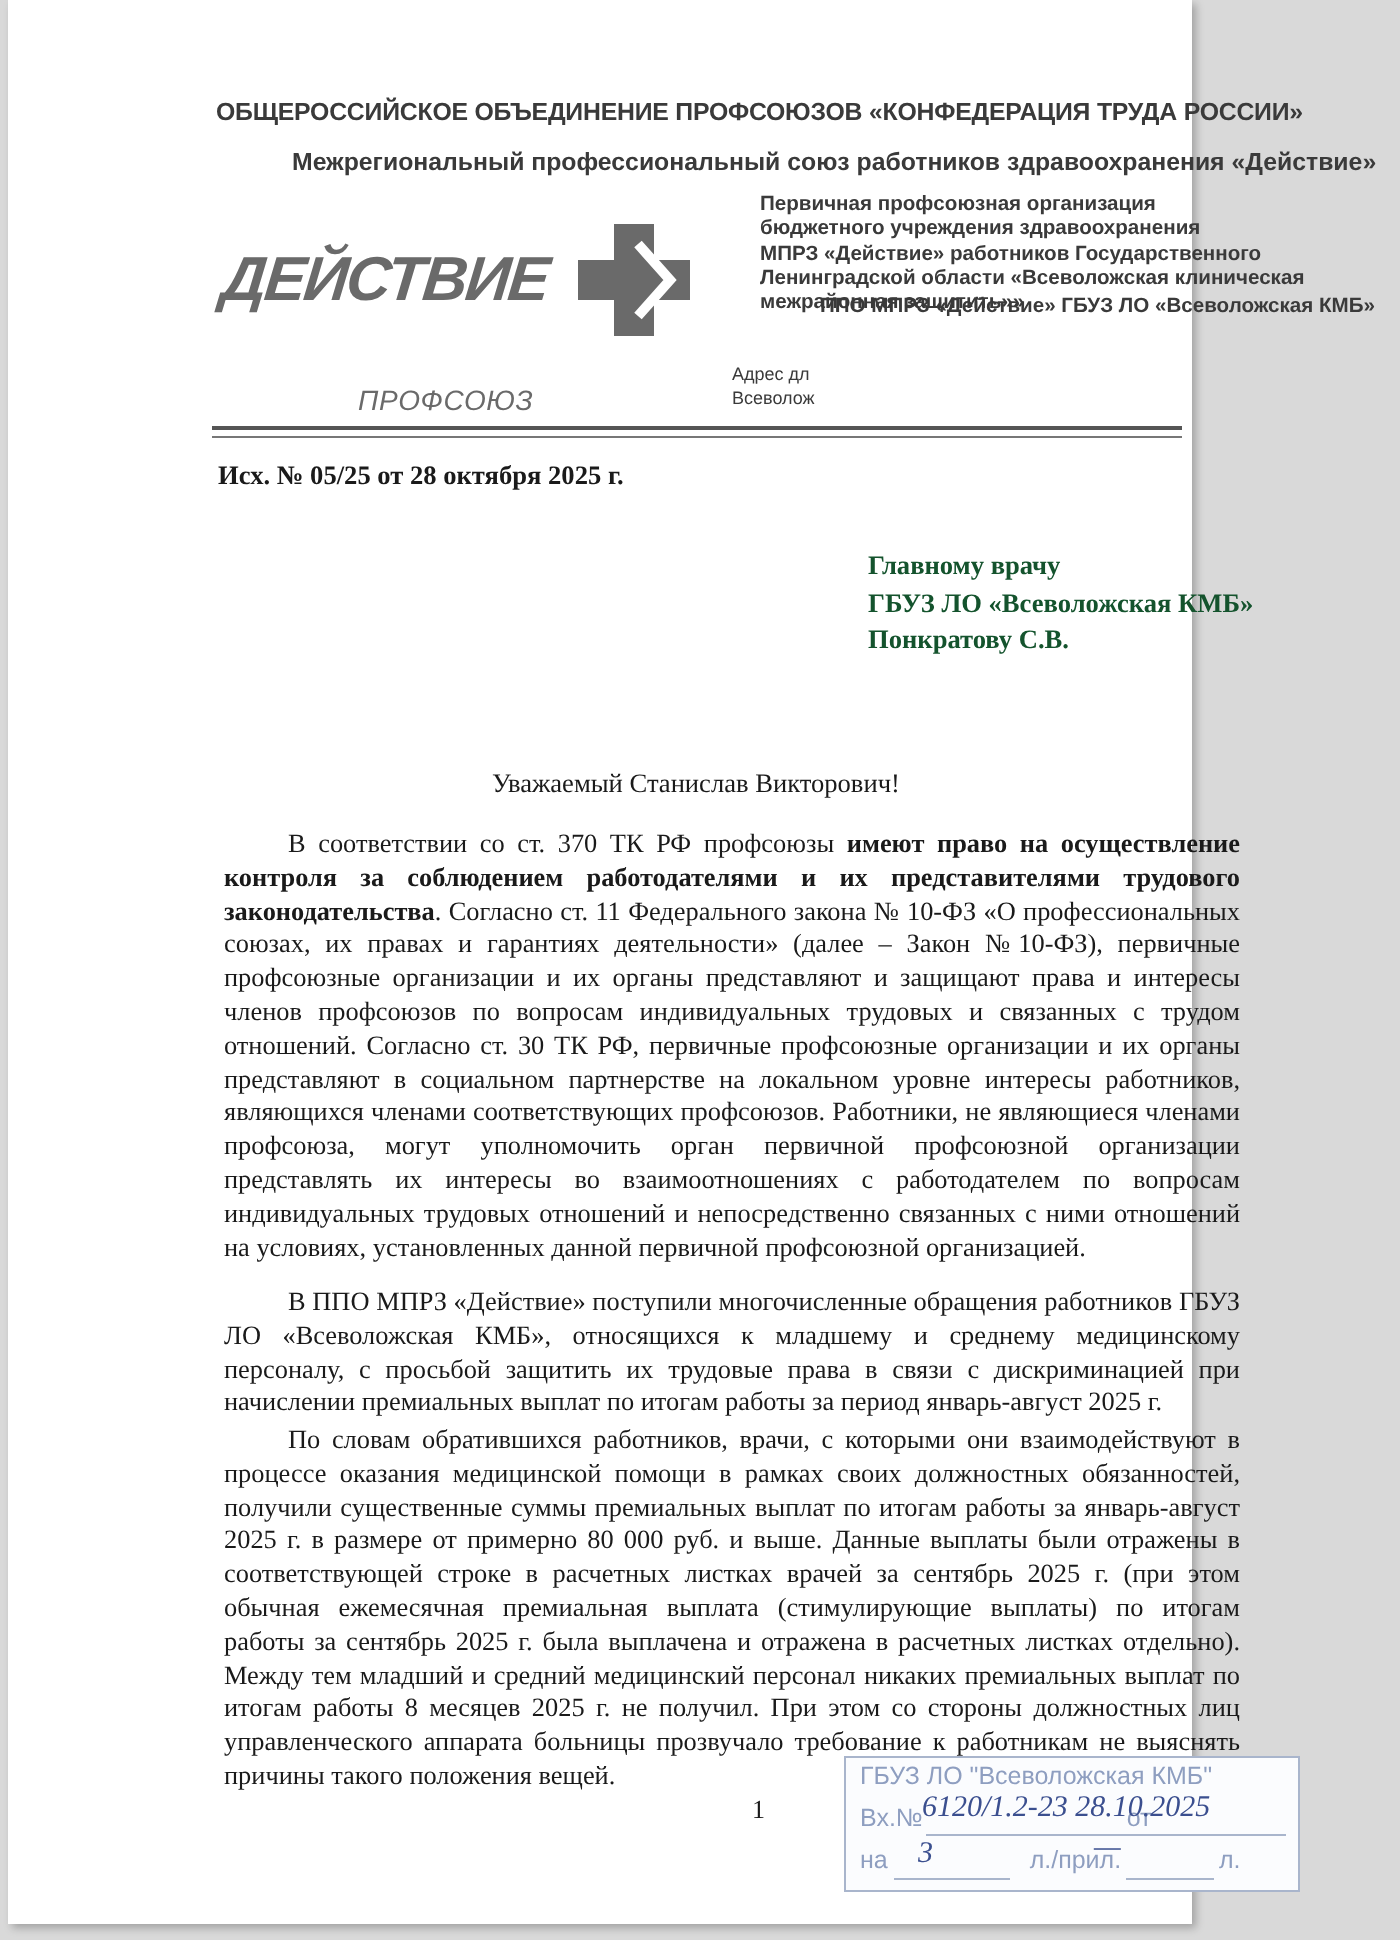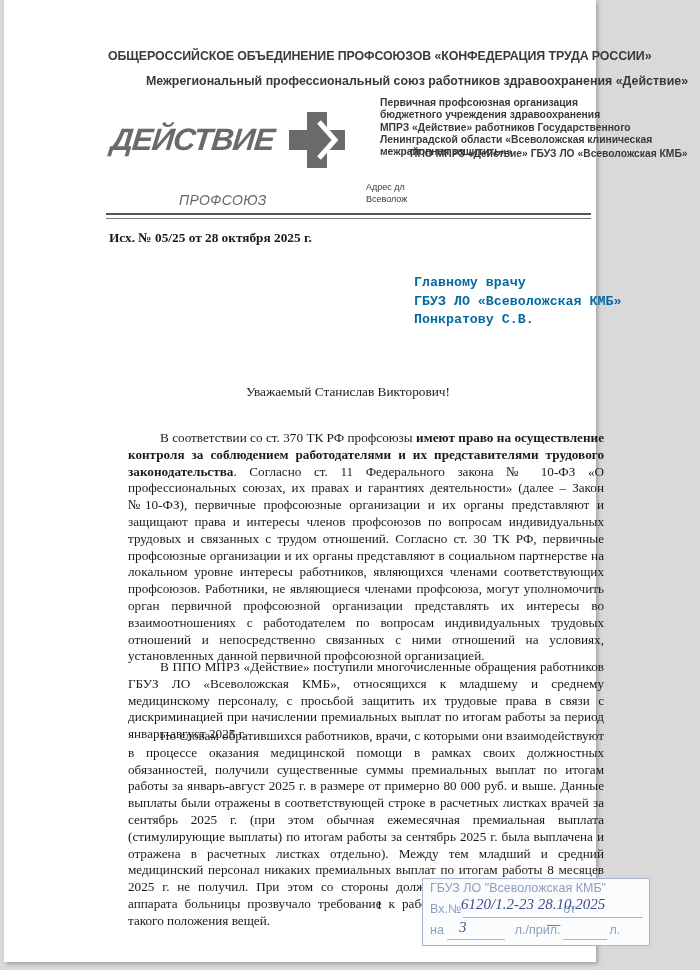--- a/index.html
+++ b/index.html
@@ -51,36 +51,36 @@
     font-size:9px; line-height:11.5px; color:#3a3a3a; white-space:nowrap;
   }
   .rule1 { position:absolute; left:102px; top:213px; width:485px; height:2px; background:#555; }
   .rule2 { position:absolute; left:102px; top:218px; width:485px; height:1px; background:#777; }
   .outno {
     position:absolute; left:105px; top:230px;
     font-family:"Liberation Serif", serif; font-weight:bold;
     font-size:13.3px; color:#1a1a1a; white-space:nowrap;
   }
   .addressee {
-    position:absolute; left:410px; top:274px;
-    font-family:Liberation Mono, monospace; font-weight:bold;
-    font-size:13.3px; line-height:18.5px; color:#0369a1; white-space:nowrap;
+    position:absolute; left:430px; top:274px;
+    font-family:Liberation Serif, serif; font-weight:bold;
+    font-size:13.3px; line-height:18.5px; color:#14532d; white-space:nowrap;
   }
   .greeting {
     position:absolute; left:0; width:688px; top:384px; text-align:center;
     font-family:"Liberation Serif", serif;
     font-size:13.3px; color:#1a1a1a;
   }
   .body {
     position:absolute; left:108px; width:508px;
     font-family:"Liberation Serif", serif;
     font-size:13.2px; line-height:16.8px; color:#1a1a1a;
     text-align:justify;
   }
-  .body p { margin:16px; text-indent:32px; }
+  .body p { margin:0; text-indent:32px; }
   .p1 { top:414px; }
   .p2 { top:643px; }
   .p3 { top:712px; }
   .pageno {
     position:absolute; left:372px; top:897px;
     font-family:"Liberation Serif", serif; font-size:13px; color:#1a1a1a;
   }
   .stamp {
     position:absolute; left:418px; top:878px; width:226px; height:66px;
     border:1px solid #a9b5cc; background:#fbfcfe;

